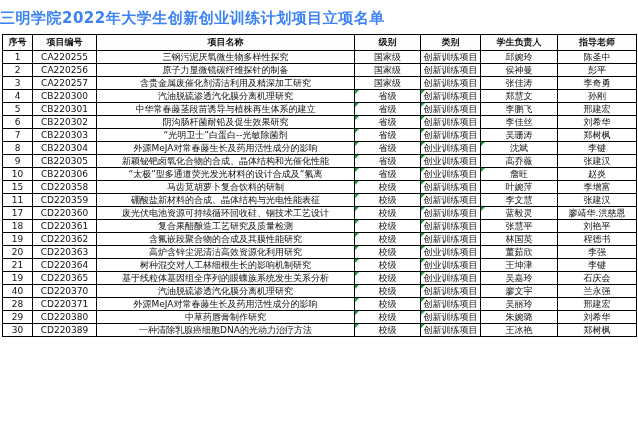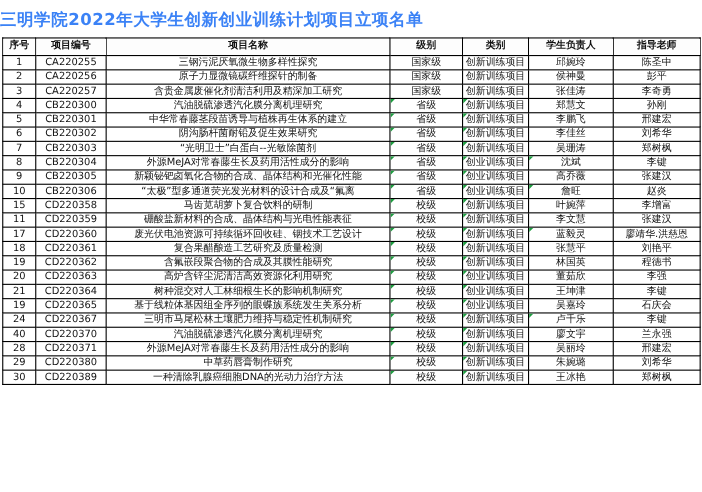--- a/index.html
+++ b/index.html
@@ -213,29 +213,20 @@
       <tr>
         <td>19</td>
         <td>CD220365</td>
         <td class="name-cell">基于线粒体基因组全序列的眼蝶族系统发生关系分析</td>
         <td class="g">校级</td>
         <td class="g">创业训练项目</td>
         <td>吴嘉玲</td>
         <td>石庆会</td>
       </tr>
       <tr>
-        <td>24</td>
-        <td>CD220367</td>
-        <td class="name-cell">三明市马尾松林土壤肥力维持与稳定性机制研究</td>
-        <td class="g">校级</td>
-        <td class="g">创新训练项目</td>
-        <td class="g">卢千乐</td>
-        <td>李键</td>
-      </tr>
-      <tr>
         <td>40</td>
         <td>CD220370</td>
         <td class="name-cell">汽油脱硫渗透汽化膜分离机理研究</td>
         <td class="g">校级</td>
         <td class="g">创新训练项目</td>
         <td>廖文宇</td>
         <td>兰永强</td>
       </tr>
       <tr>
         <td>28</td>

